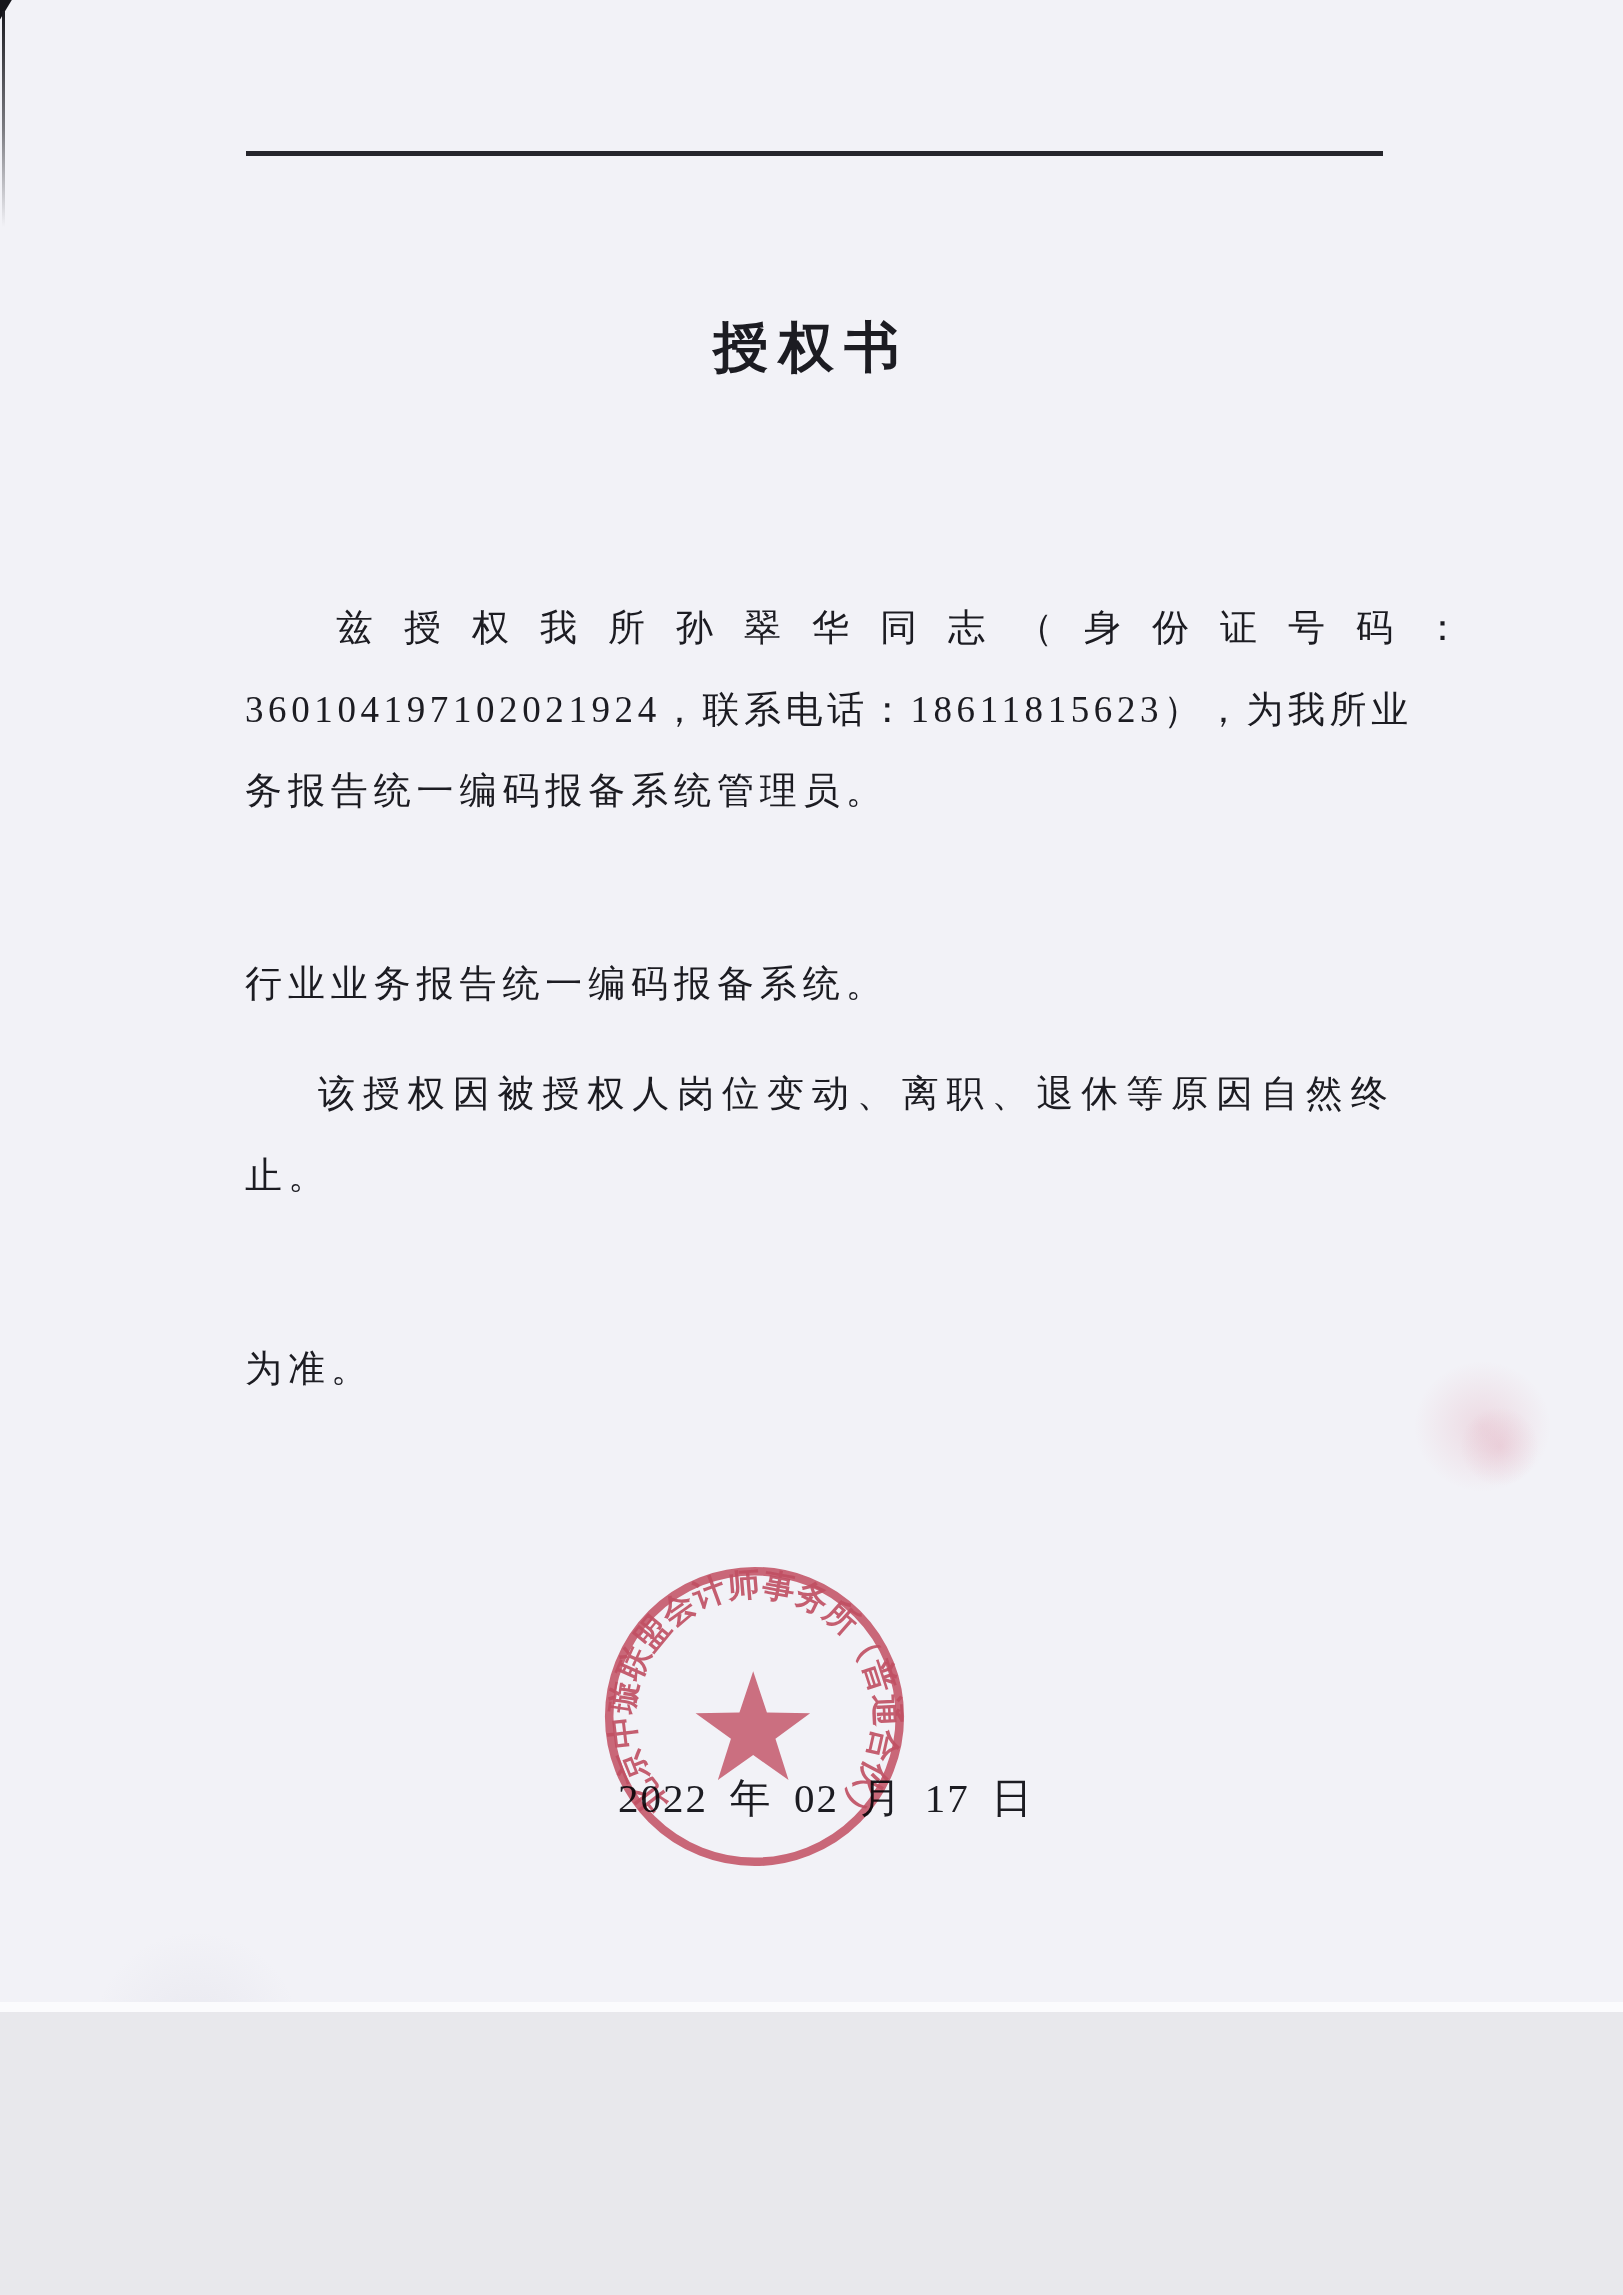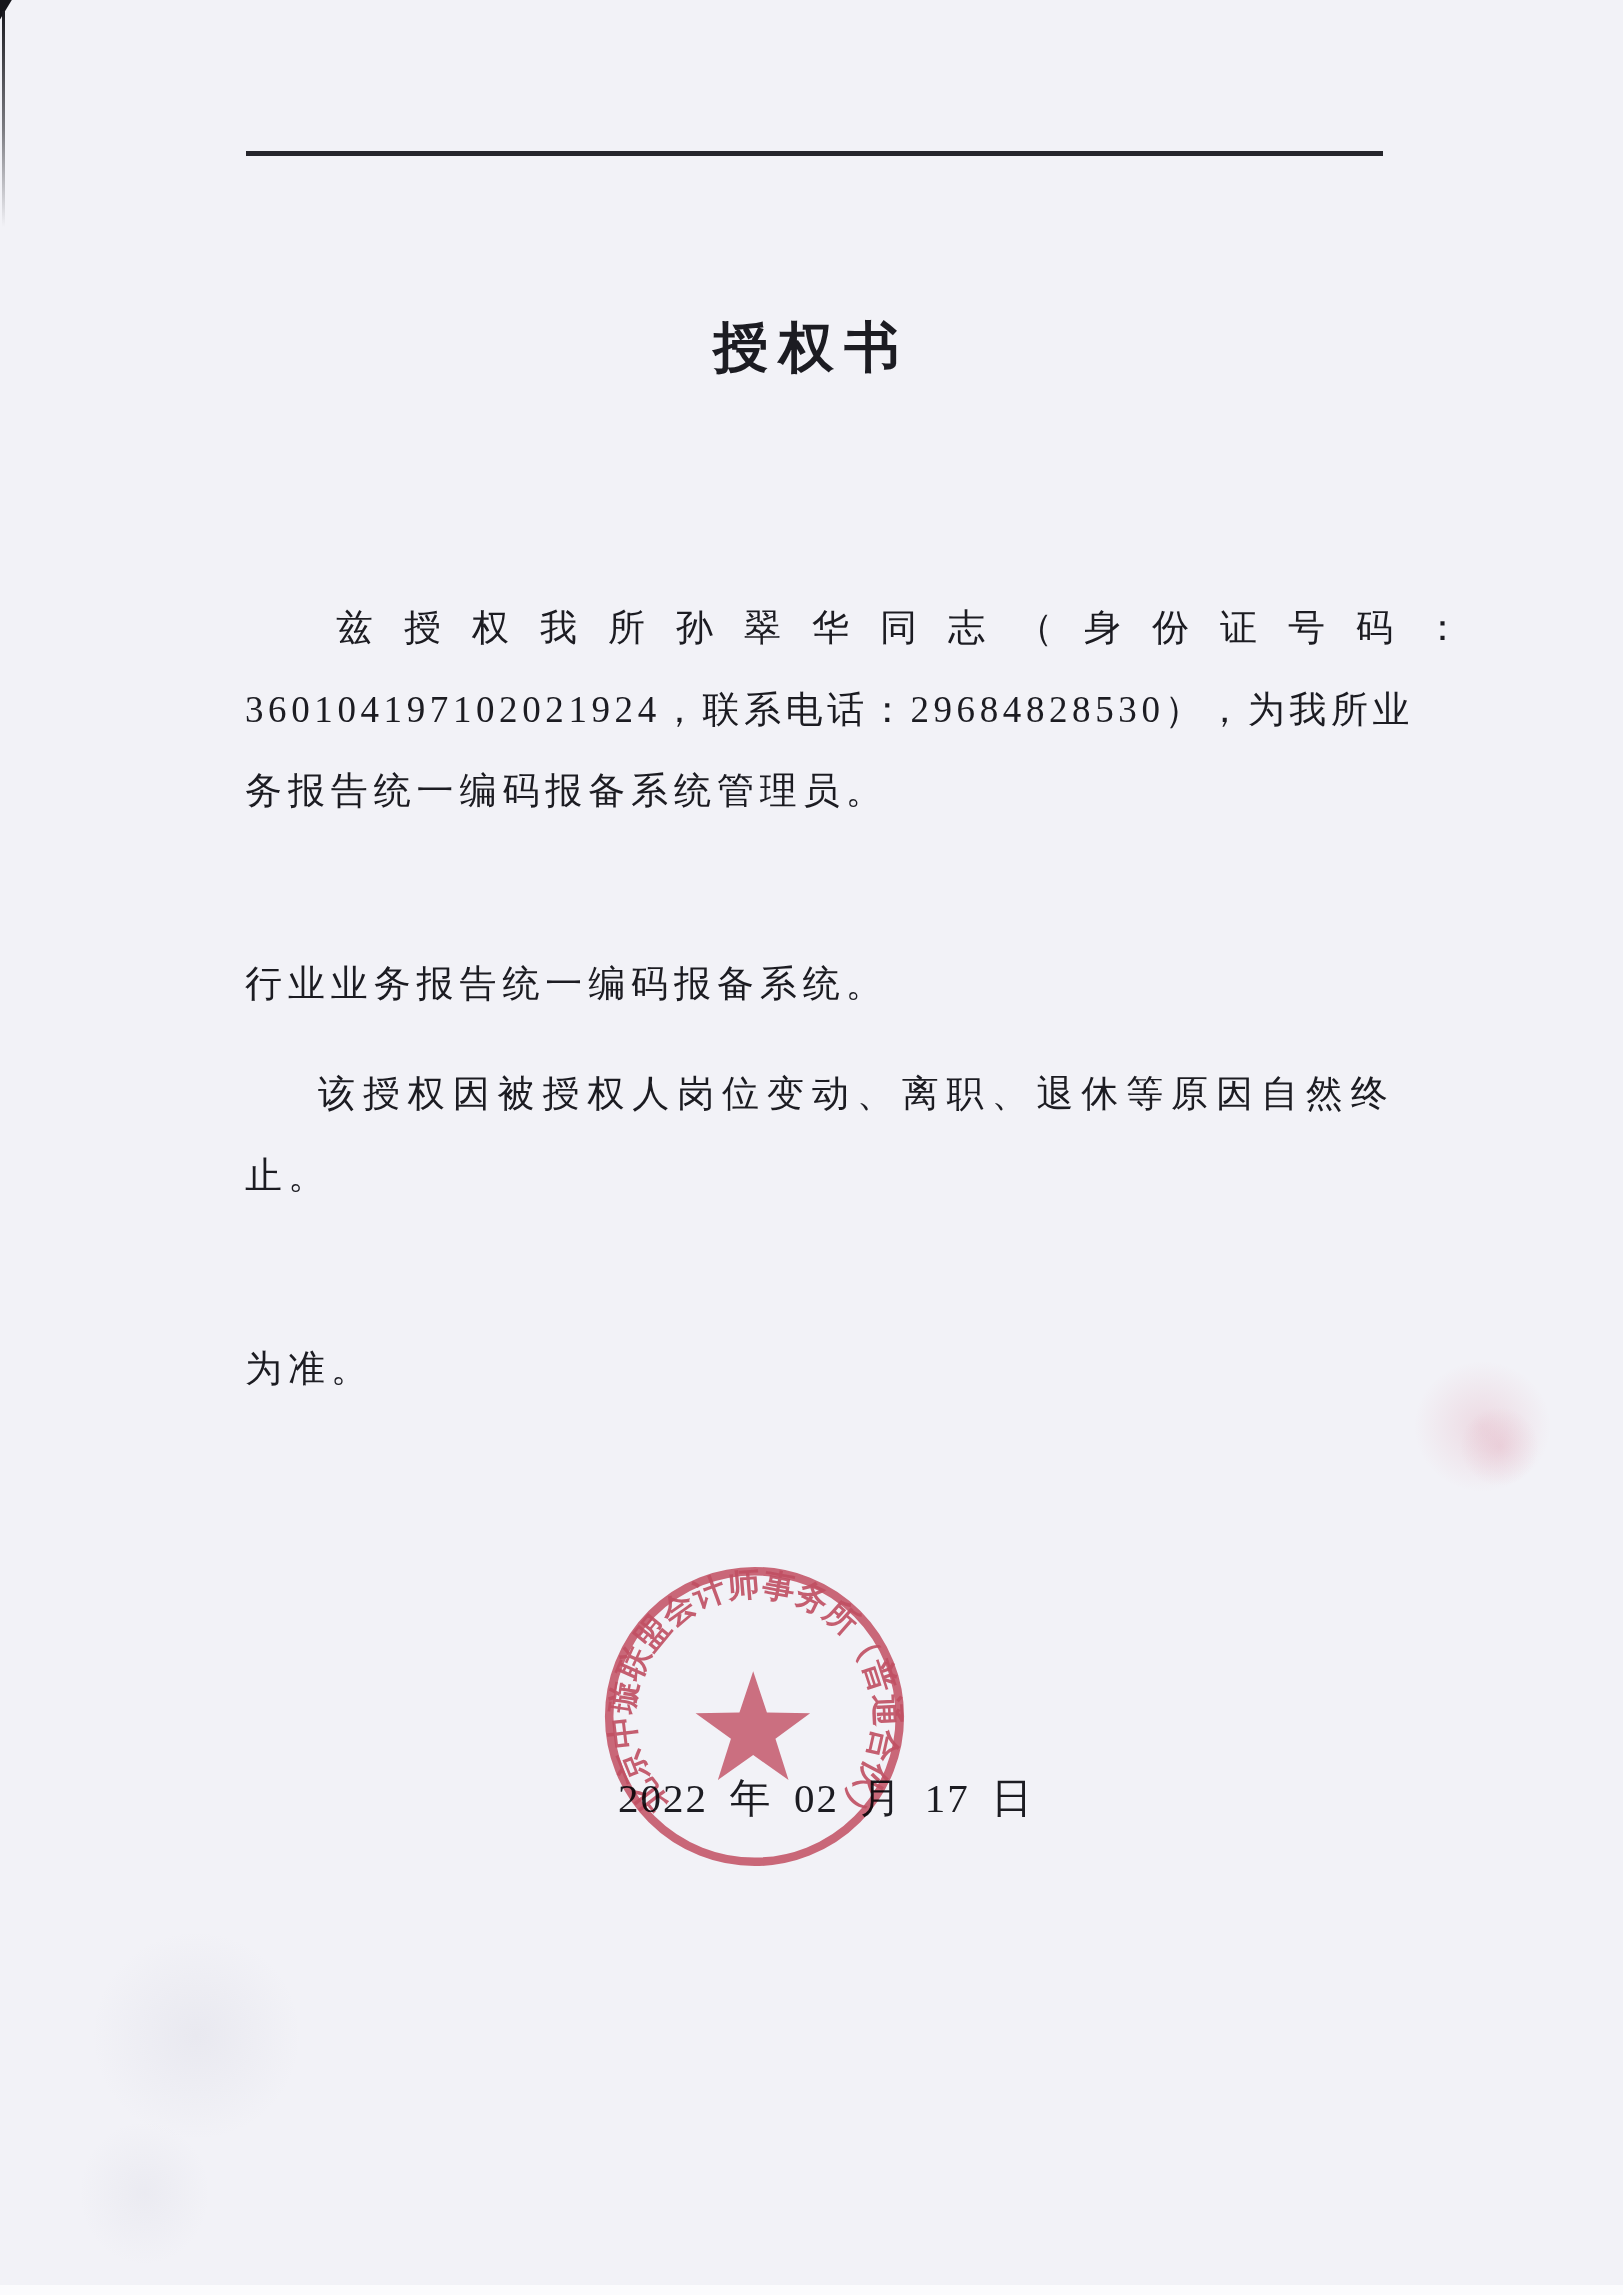--- a/index.html
+++ b/index.html
@@ -4,21 +4,21 @@
 <style>
   :root{
     --paper:#f2f2f7;
     --ink:#1c1c22;
     --seal-red:#c43a4f;
     --rule:#26262c;
   }
   html,body{margin:0;padding:0;background:#e8e8ec;}
   .page{
     position:relative;
-    width:1623px;height:2295px;
+    width:1623px;height:2012px;
     background:var(--paper);
     font-family:"Liberation Serif","DejaVu Serif",serif;
     color:var(--ink);
     overflow:hidden;
   }
   
   .rule{position:absolute;left:246px;top:151px;width:1137px;height:5.2px;background:var(--rule);}
   
   .title{
     position:absolute;left:0;top:320px;width:100%;
@@ -85,21 +85,21 @@
 </head>
 <body>
 
 <div class="page">
 
   <div class="rule"></div>
 
   <h1 class="title">授权书</h1>
 
   <div class="bodyline l-wide t-p1l1">兹授权我所孙翠华同志（身份证号码：</div>
-  <div class="bodyline l-justa t-p1l2">360104197102021924，联系电话：29684828530），为我所业</div>
+  <div class="bodyline l-justa t-p1l2">360104197102021924，联系电话：18611815623），为我所业</div>
   <div class="bodyline l-cont t-p1l3">务报告统一编码报备系统管理员。</div>
 
   <div class="bodyline l-cont t-p2l2">行业业务报告统一编码报备系统。</div>
 
   <div class="bodyline l-first t-p3l1">该授权因被授权人岗位变动、离职、退休等原因自然终</div>
   <div class="bodyline l-cont t-p3l2">止。</div>
 
   <div class="bodyline l-cont t-p4l2">为准。</div>
 
 

